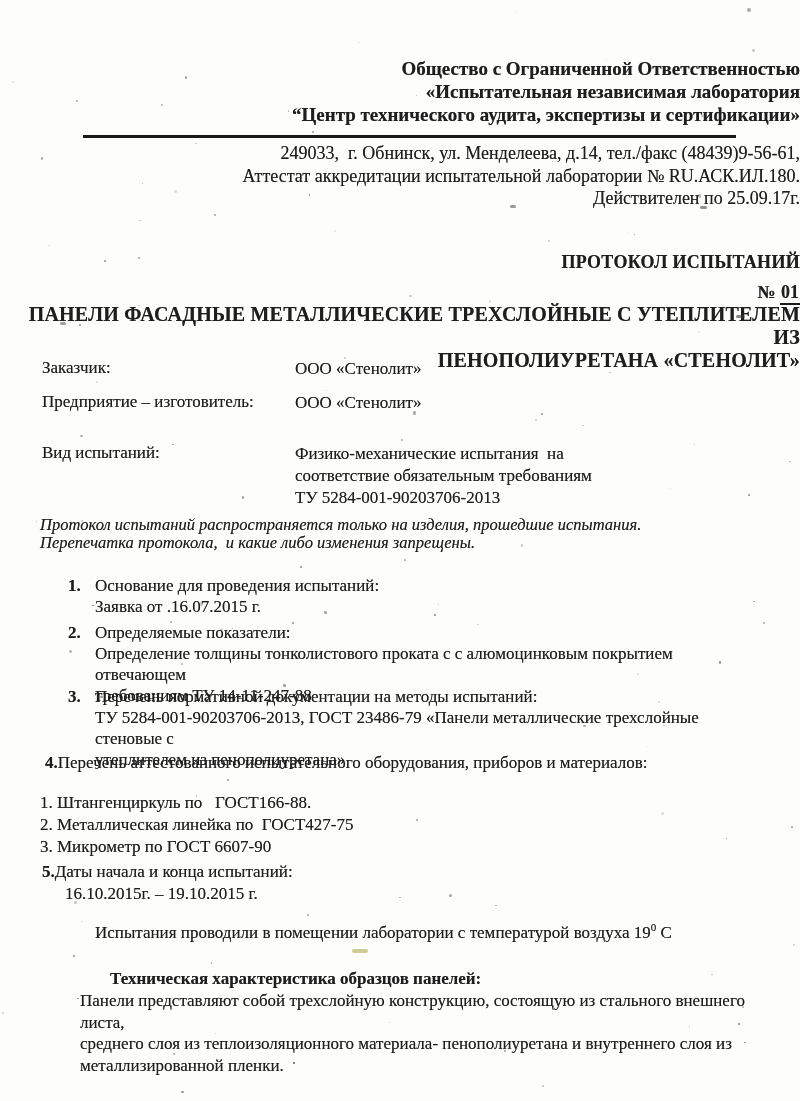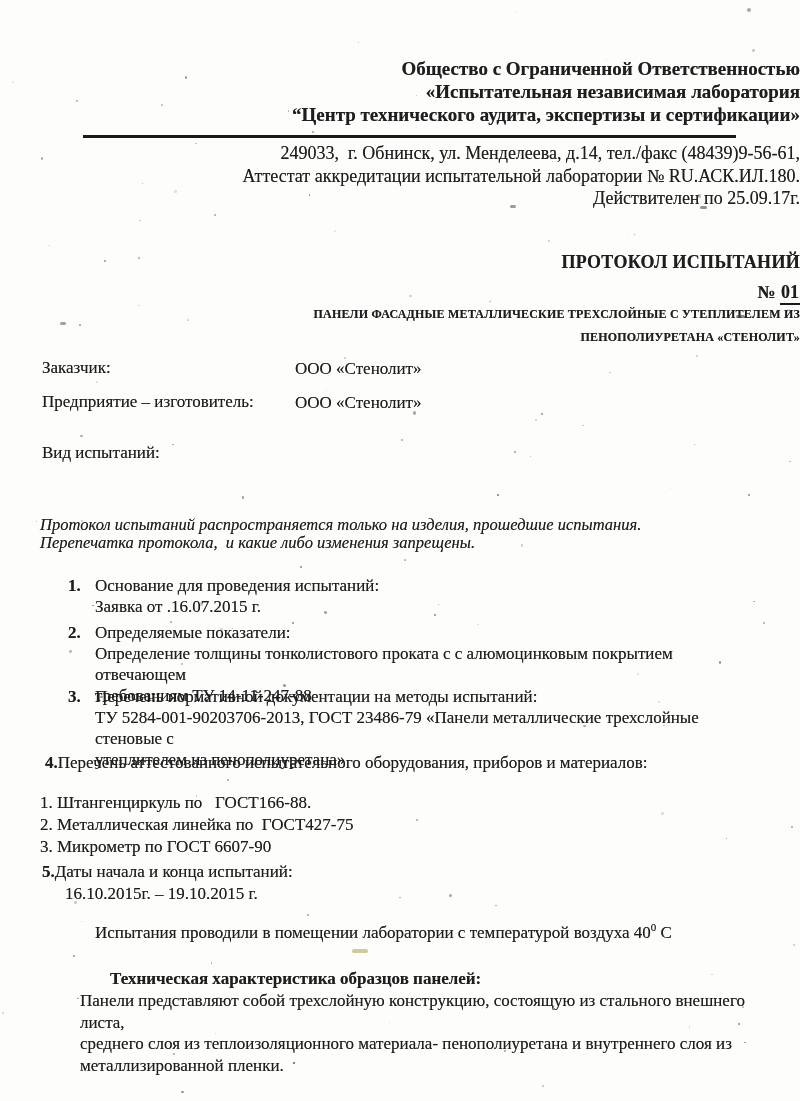--- a/index.html
+++ b/index.html
@@ -15,21 +15,21 @@
   }
   .abs{position:absolute;}
   .center{left:0;width:100%;text-align:right;}
   .pre{white-space:pre-wrap;}
   .org-name{top:57px;font-weight:bold;font-size:19px;line-height:23px;}
   .rule{top:135px;left:83px;width:653px;height:3px;background:#191919;}
   .address{top:142px;font-size:18px;line-height:22.5px;}
   .ptitle{top:250px;font-weight:bold;font-size:18px;line-height:24px;letter-spacing:.3px;}
   .pnum{top:282px;font-weight:bold;font-size:18px;}
   .pnum .u{border-bottom:2px solid #1a1a1a;padding:0 1px 1px 1px;}
-  .subject{top:303px;font-weight:bold;font-size:12px;line-height:23px;letter-spacing:.2px;}
+  .subject{top:303px;font-weight:bold;font-size:20px;line-height:23px;letter-spacing:.2px;}
   .field-label{left:42px;font-size:17px;}
   .field-value{left:295px;font-size:17px;line-height:22px;}
   .row-customer{top:358px;}
   .row-manufacturer{top:392px;}
   .row-testtype{top:443px;}
   .disclaimer{top:516px;left:40px;font-style:italic;font-size:16.5px;line-height:18px;}
   .li{left:68px;display:flex;font-size:17px;line-height:21px;}
   .li .num{font-weight:bold;width:27px;flex:0 0 27px;}
   .li .li-body{width:660px;}
   .li-1{top:575px;}
@@ -71,20 +71,23 @@
   <div class="abs center subject pre">ПАНЕЛИ ФАСАДНЫЕ МЕТАЛЛИЧЕСКИЕ ТРЕХСЛОЙНЫЕ С УТЕПЛИТЕЛЕМ ИЗ
 ПЕНОПОЛИУРЕТАНА «СТЕНОЛИТ»</div>
 
   <div class="abs field-label row-customer">Заказчик:</div>
   <div class="abs field-value row-customer">ООО «Стенолит»</div>
 
   <div class="abs field-label row-manufacturer">Предприятие – изготовитель:</div>
   <div class="abs field-value row-manufacturer">ООО «Стенолит»</div>
 
   <div class="abs field-label row-testtype">Вид испытаний:</div>
+  <div class="abs field-value row-testtype pre">Физико-механические испытания  на
+соответствие обязательным требованиям
+ТУ 5284-001-90203706-2013</div>
 
   <div class="abs disclaimer pre">Протокол испытаний распространяется только на изделия, прошедшие испытания.
 Перепечатка протокола,  и какие либо изменения запрещены.</div>
 
   <div class="abs li li-1">
     <span class="num">1.</span>
     <div class="li-body pre">Основание для проведения испытаний:
 Заявка от .16.07.2015 г.</div>
   </div>
 
@@ -106,21 +109,21 @@
 
   <div class="abs equipment pre">1. Штангенциркуль по   ГОСТ166-88.
 2. Металлическая линейка по  ГОСТ427-75
 3. Микрометр по ГОСТ 6607-90</div>
 
   <div class="abs sec-head sec5"><span class="num">5.</span><span>Даты начала и конца испытаний:</span></div>
 
   <div class="abs dates">16.10.2015г. – 19.10.2015 г.</div>
 
   <div class="abs conditions">
-    <div><span>Испытания проводили в помещении лаборатории с температурой воздуха 40</span><sup>0</sup><span> С</span></div>
+    <div><span>Испытания проводили в помещении лаборатории с температурой воздуха 19</span><sup>0</sup><span> С</span></div>
   </div>
 
   <div class="abs tech-heading">Техническая характеристика образцов панелей:</div>
 
   <div class="abs tech-paragraph pre">Панели представляют собой трехслойную конструкцию, состоящую из стального внешнего листа,
 среднего слоя из теплоизоляционного материала- пенополиуретана и внутреннего слоя из
 металлизированной пленки.</div>
 
   <div class="noise" id="noise">
       <span class="speck" style="left: 541.5px; top: 1041.1px; width: 1.1px; height: 1.3px; opacity: 0.3;"></span>

